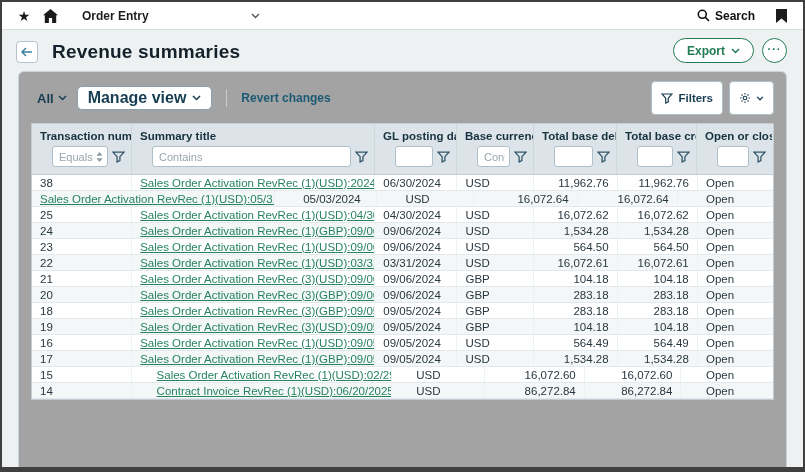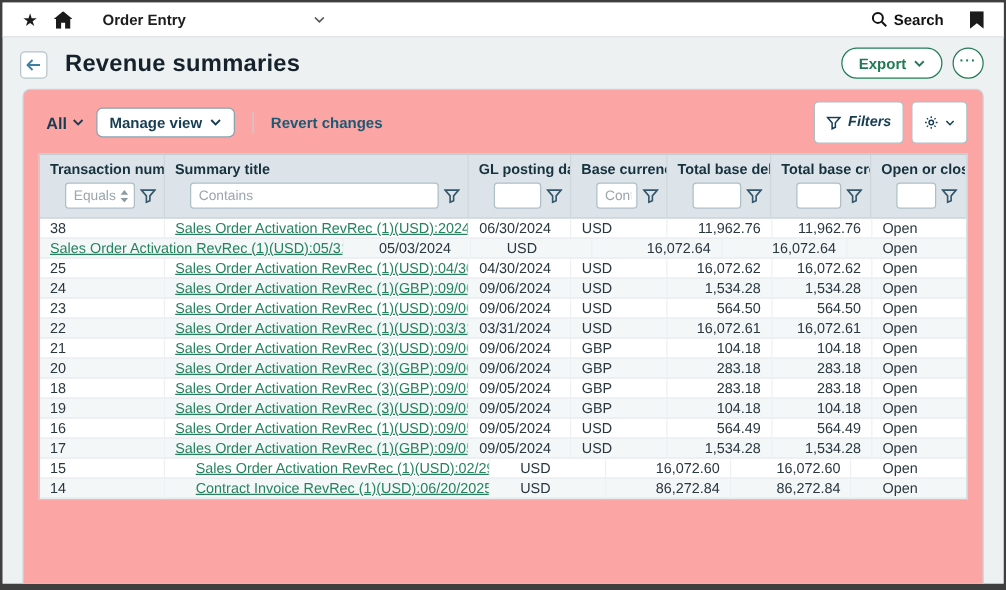--- a/index.html
+++ b/index.html
@@ -40,35 +40,35 @@
   }
   .more-btn {
     width:25px; height:25px; border:1px solid #217c54; border-radius:50%; background:#fff;
     color:#217c54; display:flex; align-items:center; justify-content:center;
     font-size:11px; font-weight:bold; letter-spacing:1px; cursor:pointer; padding-bottom:4px;
   }
 
   
   .card {
     margin:2px 16px 0 16px; border:1px solid #c9d3d9; border-radius:6px 6px 0 0;
-    background:#fca5a5; height:397px; overflow:hidden;
+    background:#a3a3a3; height:397px; overflow:hidden;
   }
   .view-toolbar { display:flex; align-items:center; padding:9px 12px 8px 18px; gap:10px; }
   .all-selector { display:flex; align-items:center; gap:4px; font-size:13px; font-weight:bold; color:#173d52; cursor:pointer; }
   .manage-btn {
     height:24px; padding:0 10px; border:1px solid #8ba2ae; border-radius:5px; background:#fff;
-    font-size:12px; font-weight:bold; color:#173d52; display:flex; align-items:center; gap:6px; cursor:pointer;
+    font-size:16px; font-weight:bold; color:#173d52; display:flex; align-items:center; gap:6px; cursor:pointer;
   }
   .vdiv { width:1px; height:18px; background:#c3ced4; margin:0 4px; }
   .revert-link { font-size:12px; font-weight:bold; color:#1c5a74; cursor:pointer; }
   .toolbar-right { margin-left:auto; display:flex; align-items:center; gap:6px; }
   .filters-btn, .gear-btn {
     height:32px; border:1px solid #aebfc7; border-radius:4px; background:#fff;
     display:flex; align-items:center; gap:5px; padding:16px 9px;
-    font-size:11.5px; font-weight:bold; color:#173d52; cursor:pointer;font-style:italic;
+    font-size:11.5px; font-weight:bold; color:#173d52; cursor:pointer;
   }
 
   
   .grid { margin:0 12px; border:1px solid #c2ccd2; background:#fff; }
   .thead { background:#dde4e9; border-bottom:1px solid #c2ccd2; display:flex; }
   .th { padding:5px 0 7px 0; border-right:1px solid #cdd7dc; }
   .th:last-child { border-right:none; }
   .th-label { font-size:11.5px; font-weight:bold; color:#16323f; padding:1px 6px 4px 8px; white-space:nowrap; overflow:hidden; }
   .th-filter { display:flex; align-items:center; gap:4px; padding:0 6px 0 8px; }
   .fctrl {

